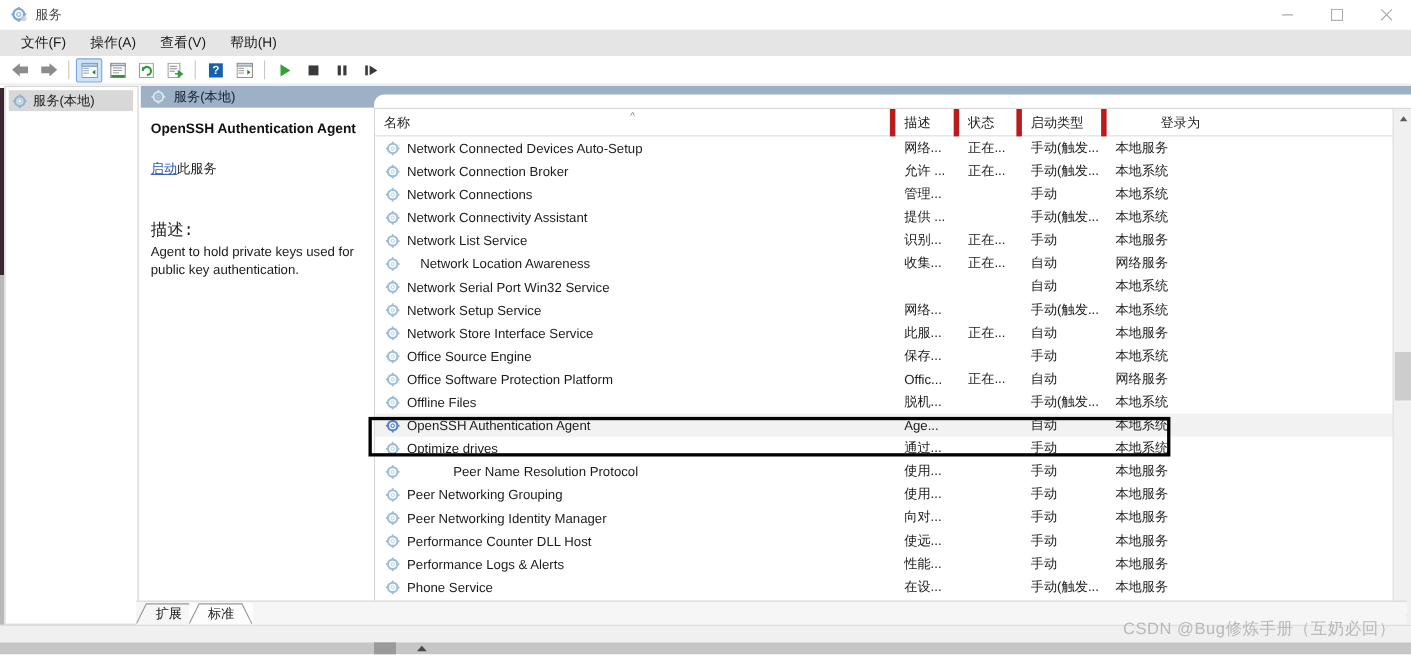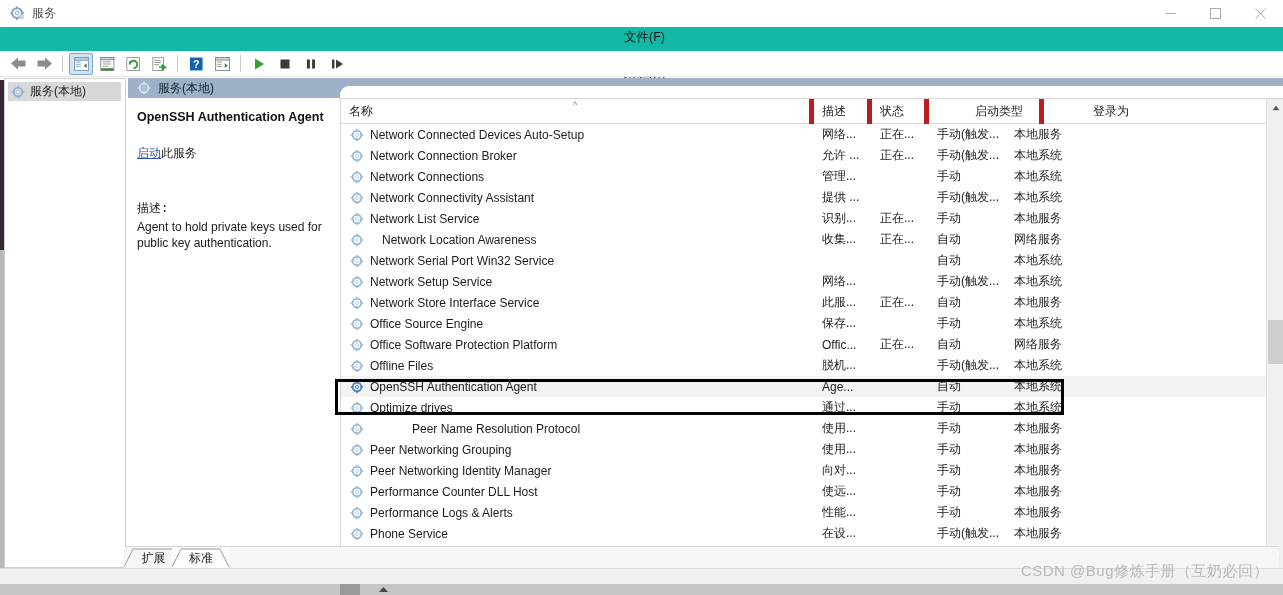--- a/index.html
+++ b/index.html
@@ -47,24 +47,23 @@
     width: 45px; height: 27px;
     display: flex; align-items: center; justify-content: center;
     color: #b0b0b0;
   }
   .wc svg { display: block; }
 
   
   .menubar {
     position: absolute; left: 0; top: 27px;
     width: 1283px; height: 24px;
-    background: #14b8a6;
+    background: #e5e5e5;
     display: flex; align-items: center;
     padding-left: 10px;
-    flex-direction: column;
   }
   .menu-item {
     font-size: 12.5px; color: #1a1a1a;
     padding: 2px 9px; margin-right: 4px;
     white-space: nowrap;
   }
 
   
   .toolbar {
     position: absolute; left: 0; top: 51px;
@@ -152,21 +151,21 @@
   }
   .svc-action {
     margin-top: 20px;
     font-size: 12px; color: #1a1a1a;
   }
   .svc-action .link {
     color: #2a55b0; text-decoration: underline;
   }
   .svc-desc-label {
     margin-top: 38px;
-    font-size: 12px; color: #1a1a1a; font-family: Liberation Mono, monospace;
+    font-size: 15px; color: #1a1a1a; font-family: Liberation Mono, monospace;
   }
   .svc-desc-body {
     margin-top: 2px;
     font-size: 12px; color: #1a1a1a;
     line-height: 16px;
     max-width: 195px;
   }
 
   
   .listpanel {
@@ -483,21 +482,21 @@
             <div class="ch" style="width: 473px;">
               <span>名称</span>
               <span class="sort-arrow">^</span>
             </div>
             <div class="ch" style="width: 58px;">
               <span>描述</span>
             </div>
             <div class="ch" style="width: 57px;">
               <span>状态</span>
             </div>
-            <div class="ch" style="width: 77px; margin-left: 38px;">
+            <div class="ch" style="width: 77px;">
               <span>启动类型</span>
             </div>
             <div class="ch" style="width: 78px;">
               <span>登录为</span>
             </div>
           </div>
         <div class="rows" id="rows">
             <div class="row">
               <div class="cell name" style="width: 473px;">
                 <svg class="gear" viewBox="0 0 16 16">

